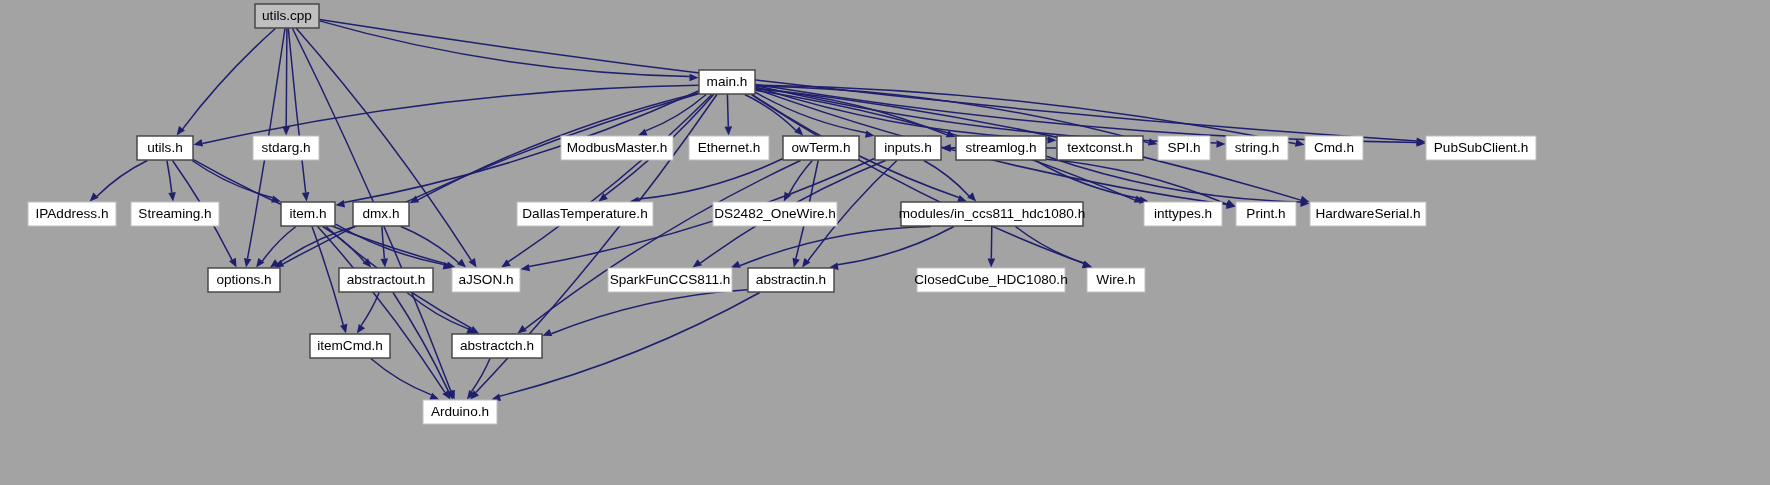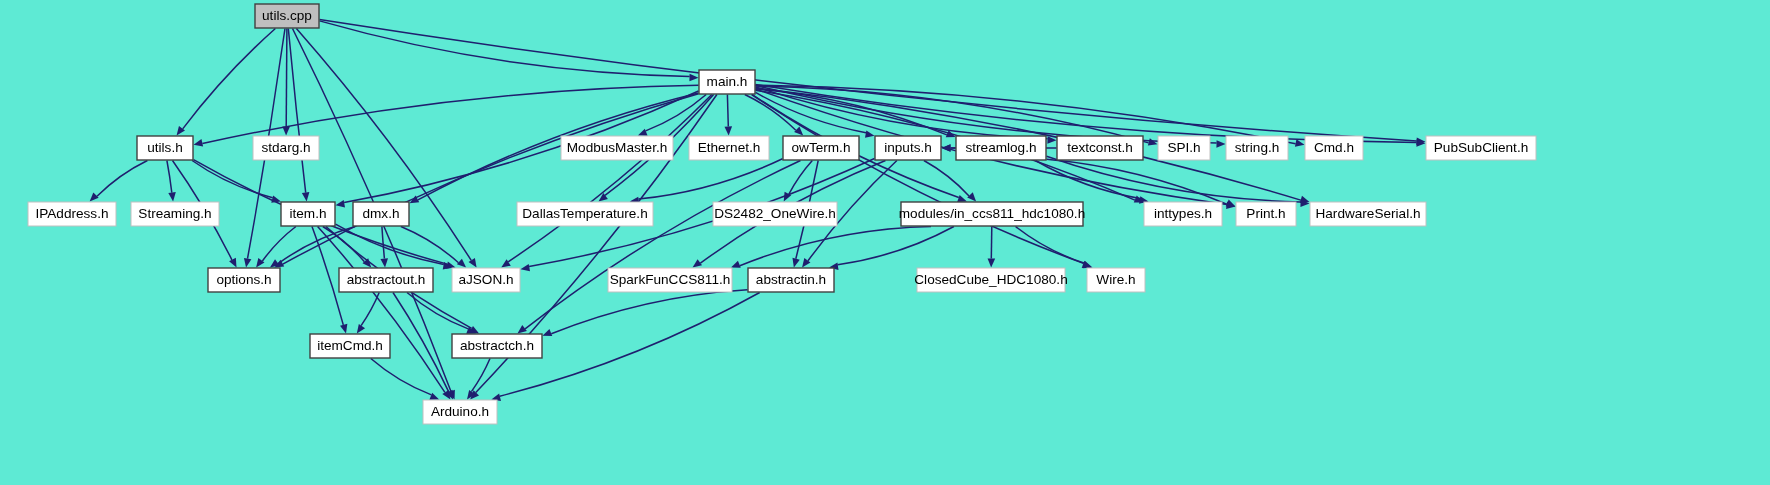--- a/index.html
+++ b/index.html
@@ -1,18 +1,18 @@
 <!DOCTYPE html>
 <html><head>
 <meta charset="utf-8">
 <title>utils.cpp include dependency graph</title>
 <style>
   html,body{margin:0;padding:0;background:#ffffff;}
   body{font-family:"Liberation Sans", sans-serif;}
-  #graph-root{position:relative;width:1770px;height:485px;overflow:hidden;background:#5eead4;}
+  #graph-root{position:relative;width:1770px;height:485px;overflow:hidden;background:#a3a3a3;}
   svg#graph-svg{display:block;width:1770px;height:485px;}
   .node-box{fill:#ffffff;}
   .node-box.leaf{stroke:#c0c0c0;stroke-width:1;}
   .node-box.normal{stroke:#404040;stroke-width:1.4;}
   .node-box.root{fill:#bfbfbf;stroke:#404040;stroke-width:1.4;}
   .node-label{font-family:"Liberation Sans", sans-serif;font-size:13.6px;fill:#000000;
     text-anchor:middle;dominant-baseline:middle;}
   .edge{fill:none;stroke:#1f1f6e;stroke-width:1.5;}
   .arrowhead{fill:#1f1f6e;stroke:none;}
 </style>

